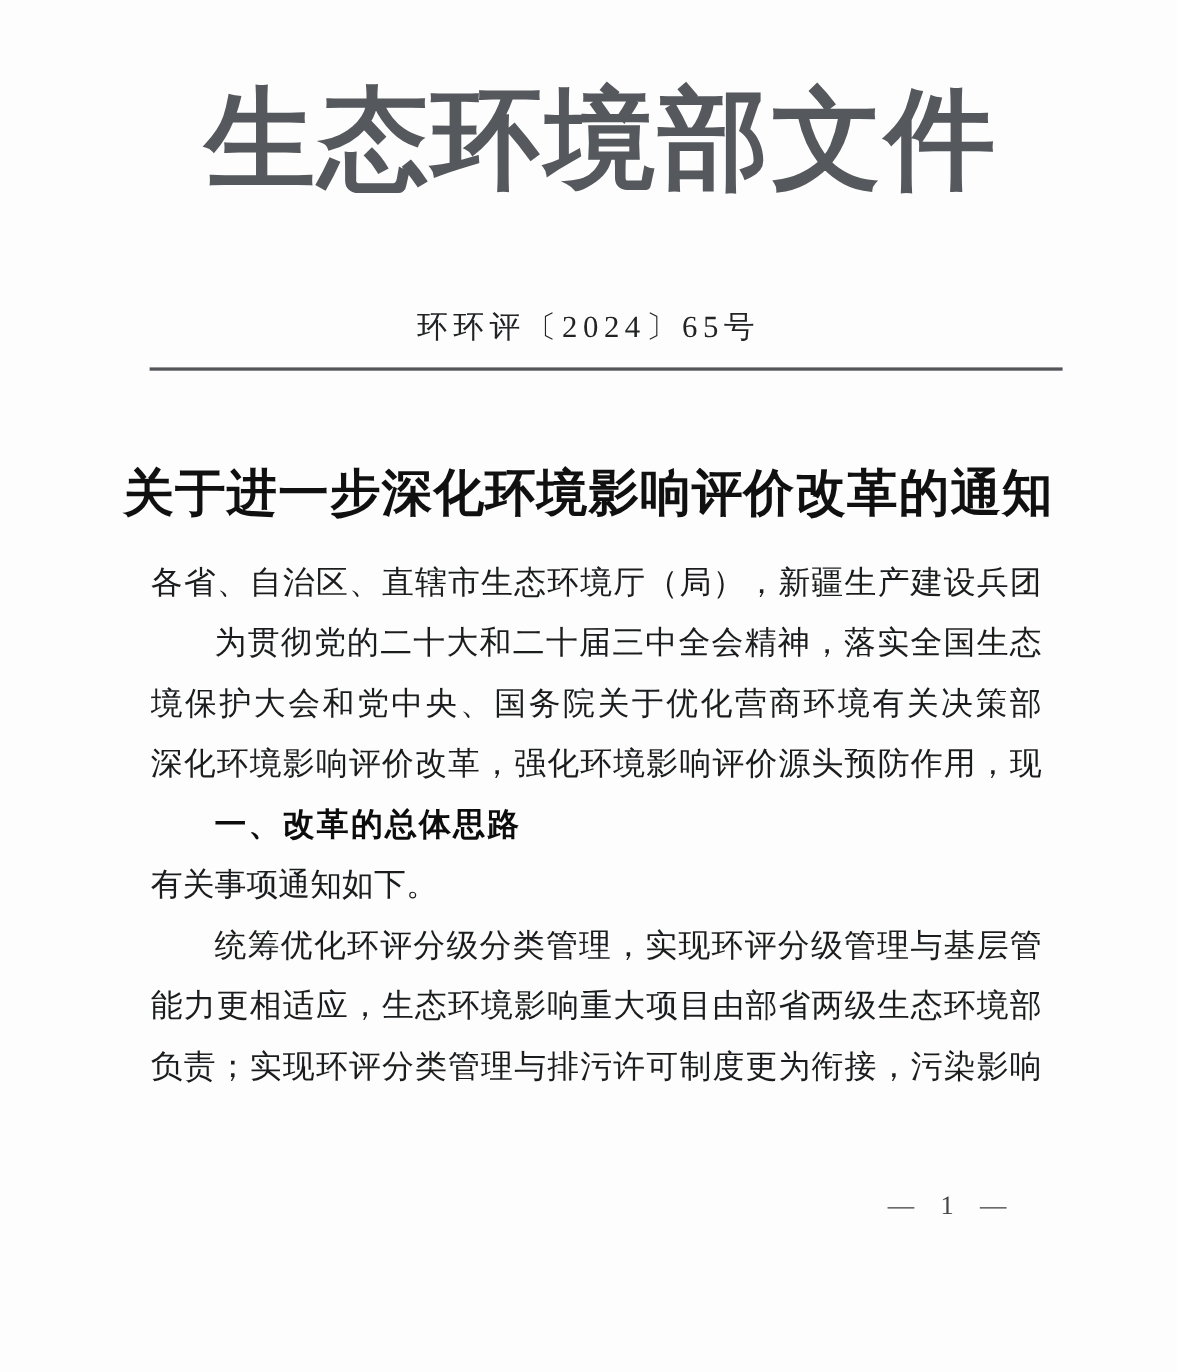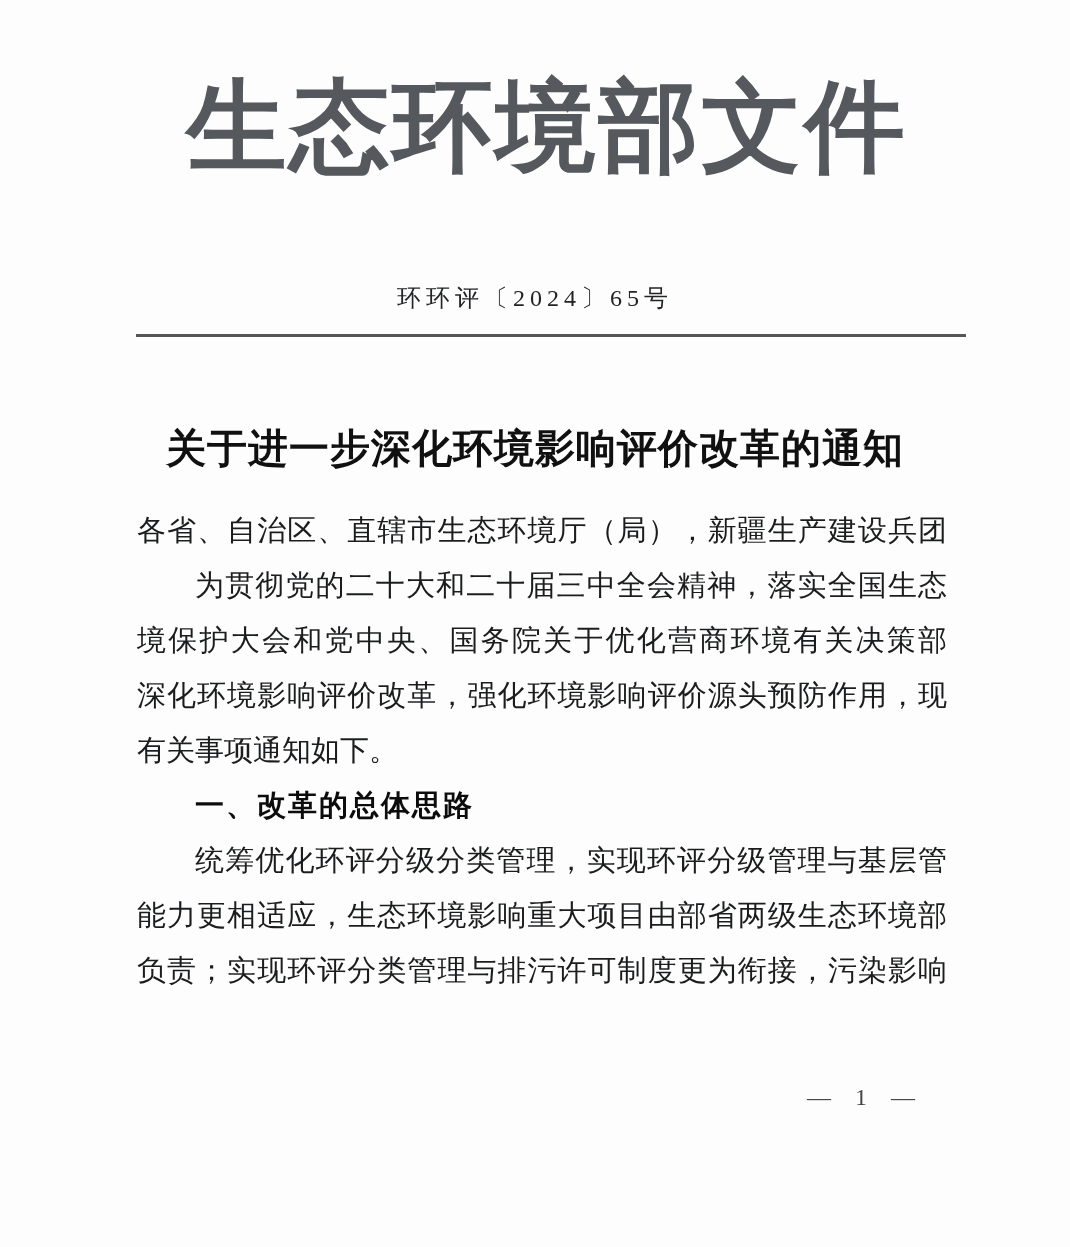--- a/index.html
+++ b/index.html
@@ -30,21 +30,21 @@
     color: #55585c;
     white-space: nowrap;
   }
   
   .doc-number {
     position: absolute;
     top: 278px;
     left: 0;
     width: 100%;
     text-align: center;
-    font-size: 24px;
+    font-size: 28px;
     line-height: 40px;
     letter-spacing: 5px;
     color: #222325;
     white-space: nowrap;
   }
   
   .rule {
     position: absolute;
     top: 334px;
     left: 136px;
@@ -53,21 +53,21 @@
     background: #54565a;
   }
   
   .doc-title {
     position: absolute;
     top: 420px;
     left: 0;
     width: 100%;
     margin: 0;
     text-align: center;
-    font-size: 40px;
+    font-size: 46px;
     line-height: 58px;
     font-weight: bold;
     letter-spacing: 1px;
     color: #101010;
     white-space: nowrap;
   }
   
   .body-block {
     position: absolute;
     top: 503px;
@@ -120,22 +120,22 @@
 
   <div class="rule"></div>
 
   <h1 class="doc-title">关于进一步深化环境影响评价改革的通知</h1>
 
   <div class="body-block">
     <div class="line j">各省、自治区、直辖市生态环境厅（局），新疆生产建设兵团生</div>
     <div class="line j indent">为贯彻党的二十大和二十届三中全会精神，落实全国生态环</div>
     <div class="line j">境保护大会和党中央、国务院关于优化营商环境有关决策部署，</div>
     <div class="line j">深化环境影响评价改革，强化环境影响评价源头预防作用，现将</div>
+    <div class="line heading indent">一、改革的总体思路</div>
     <div class="line">有关事项通知如下。</div>
-    <div class="line heading indent">一、改革的总体思路</div>
     <div class="line j indent">统筹优化环评分级分类管理，实现环评分级管理与基层管理</div>
     <div class="line j">能力更相适应，生态环境影响重大项目由部省两级生态环境部门</div>
     <div class="line j">负责；实现环评分类管理与排污许可制度更为衔接，污染影响类</div>
   </div>
 
   <div class="page-number">— 1 —</div>
 
 </div>
 
 </body></html>

